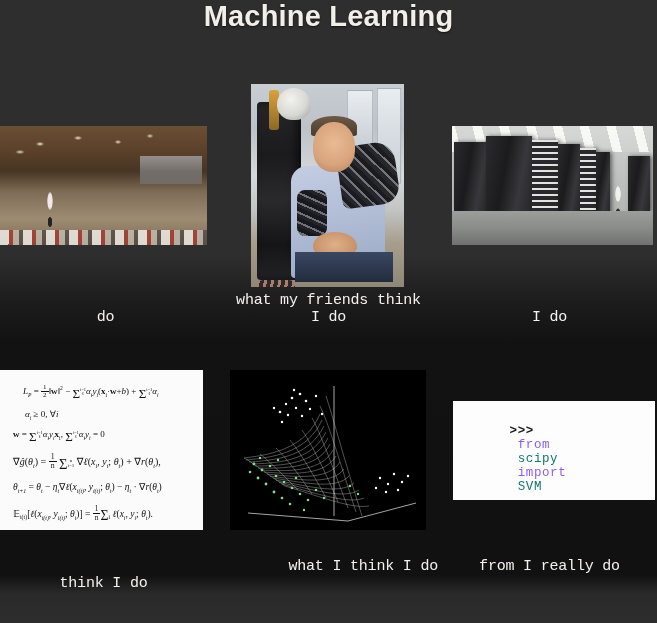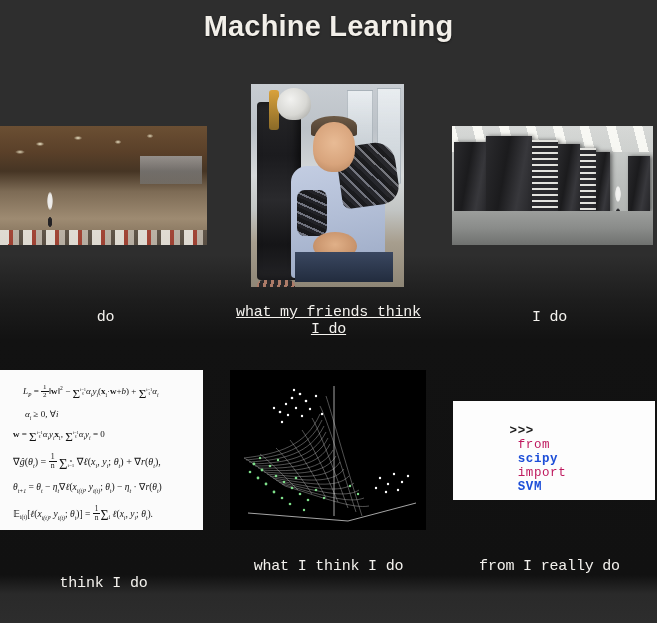--- a/index.html
+++ b/index.html
@@ -27,21 +27,21 @@
     overflow: hidden;
   }
 
   
   .title-bar {
     position: absolute;
     top: 0; left: 0;
     width: 657px;
     height: 52px;
     display: flex;
-    align-items: center;
+    align-items: flex-start;
     justify-content: center;
   }
   .title-text {
     color: #f2efe9;
     font-family: "Liberation Sans", sans-serif;
     font-weight: bold;
     font-size: 29px;
     letter-spacing: 0.2px;
     text-shadow: 0 1px 2px rgba(0,0,0,.6);
   }
@@ -274,22 +274,22 @@
     padding: 9px 8px;
   }
   .code-line {
     font-family: "Liberation Mono", monospace;
     font-size: 12.5px;
     letter-spacing: .6px;
     white-space: pre;
     color: #111;
   }
   .tok-prompt { color: #1a1a1a; font-weight: bold; }
-  .tok-kw     { color: #be185d; font-family: Liberation Mono, monospace; }
-  .tok-name   { color: #1d4ed8; font-weight: bold; }
+  .tok-kw     { color: #8b5cf6; font-family: Liberation Mono, monospace; }
+  .tok-name   { color: #0f766e; font-weight: normal; }
 </style>
 </head>
 <body>
 
 <div class="meme">
 
   <div class="title-bar">
     <div class="title-text">Machine Learning</div>
   </div>
 
@@ -307,21 +307,21 @@
     <div class="f-robothead"></div>
     <div class="f-torso"></div>
     <div class="f-arm"></div>
     <div class="f-armlow"></div>
     <div class="f-hair"></div>
     <div class="f-face"></div>
     <div class="f-hands"></div>
     <div class="f-jeans"></div>
     <div class="f-gripper"></div>
   </div>
-  <div class="caption" style="left:219px; top:304px;text-decoration:underline;">
+  <div class="caption" style="left:219px; top:292px;">
     <span>what my friends think</span><br>
     <span>I do</span>
   </div>
 
   <div class="panel img-servers" style="left:452px; top:126px; width:201px; height:119px;">
     <div class="rack" style="left:2px;  top:16px; width:34px; height:78px;"></div>
     <div class="rack" style="left:34px; top:10px; width:46px; height:86px;"></div>
     <div class="rack lit" style="left:80px; top:14px; width:26px; height:80px;"></div>
     <div class="rack" style="left:106px; top:18px; width:22px; height:74px;"></div>
     <div class="rack lit" style="left:128px; top:22px; width:16px; height:68px;"></div>
@@ -445,21 +445,21 @@
           <circle cx="86" cy="120" r="1.3"></circle>
         <circle cx="30" cy="88" r="1.2"></circle>
           <circle cx="48" cy="90" r="1.2"></circle>
         <circle cx="94" cy="128" r="1.2"></circle>
           <circle cx="74" cy="140" r="1.2"></circle>
         <circle cx="120" cy="116" r="1.2"></circle>
           <circle cx="128" cy="124" r="1.2"></circle>
       </g>
     </svg>
   </div>
-  <div class="caption" style="left:219px; top:558px;">
+  <div class="caption" style="left:219px; top:558px;text-align:right;">
     <span>what I think I do</span>
   </div>
 
   <div class="panel img-code" style="left:453px; top:401px; width:202px; height:99px;">
     <div class="code-line">
       <span class="tok-prompt">&gt;&gt;&gt;</span>
       <span> </span><span class="tok-kw">from</span>
       <span> </span><span class="tok-name">scipy</span>
       <span> </span><span class="tok-kw">import</span>
       <span> </span><span class="tok-name">SVM</span>

